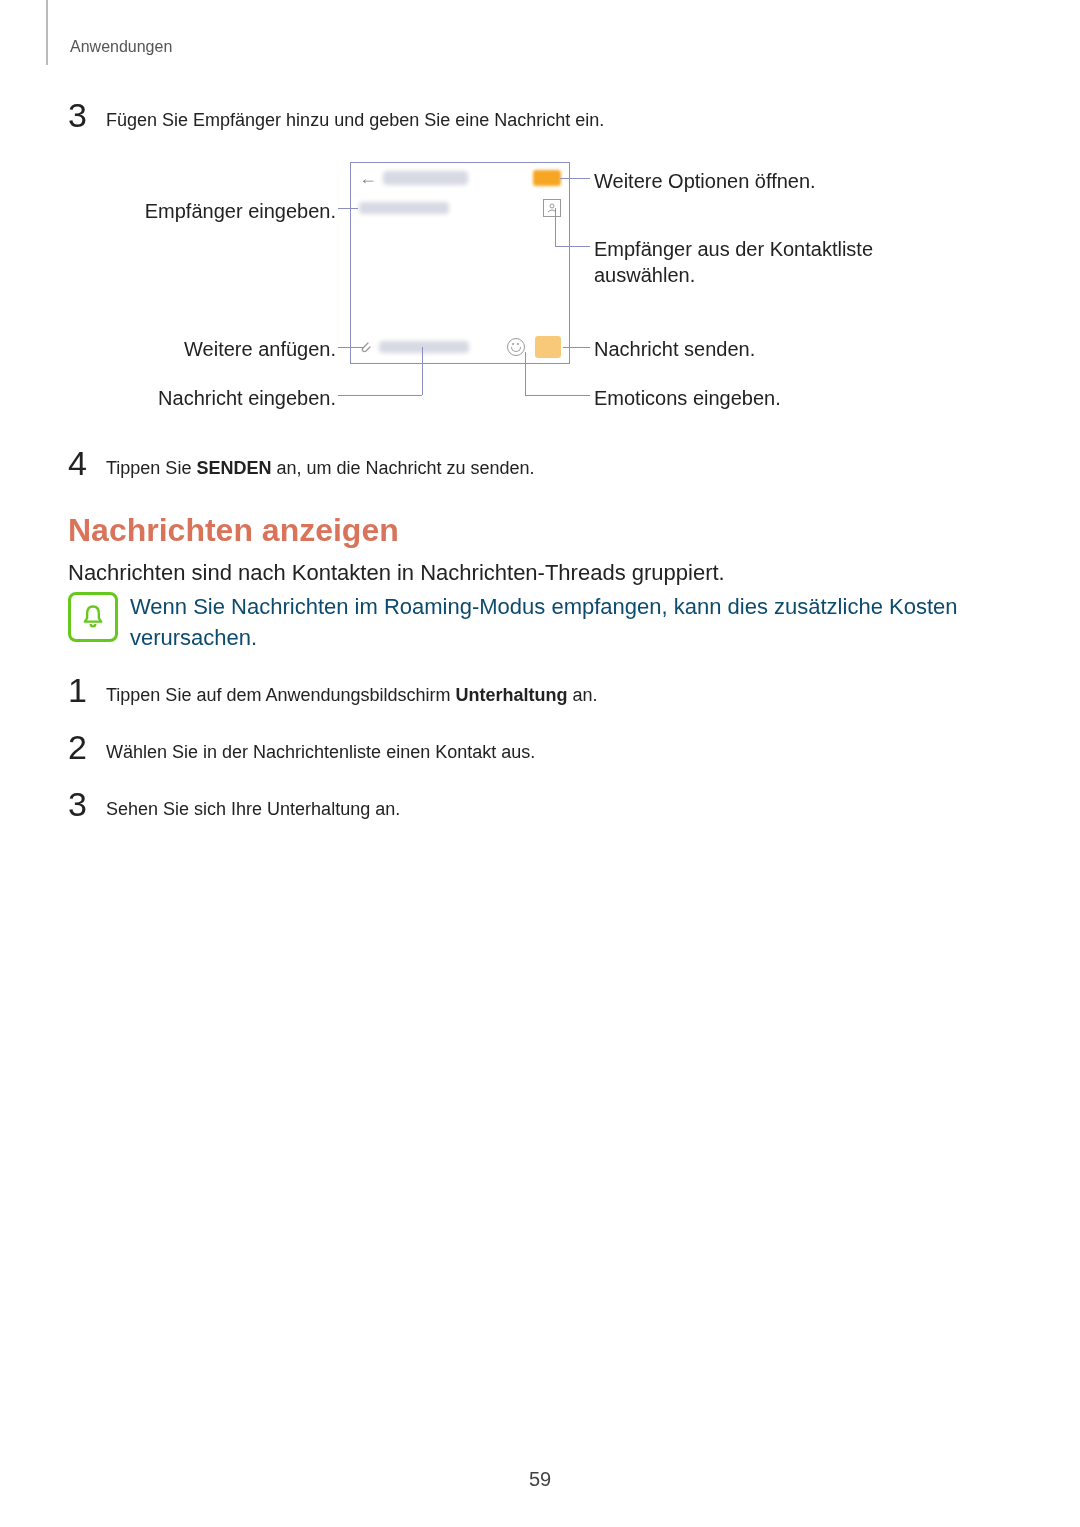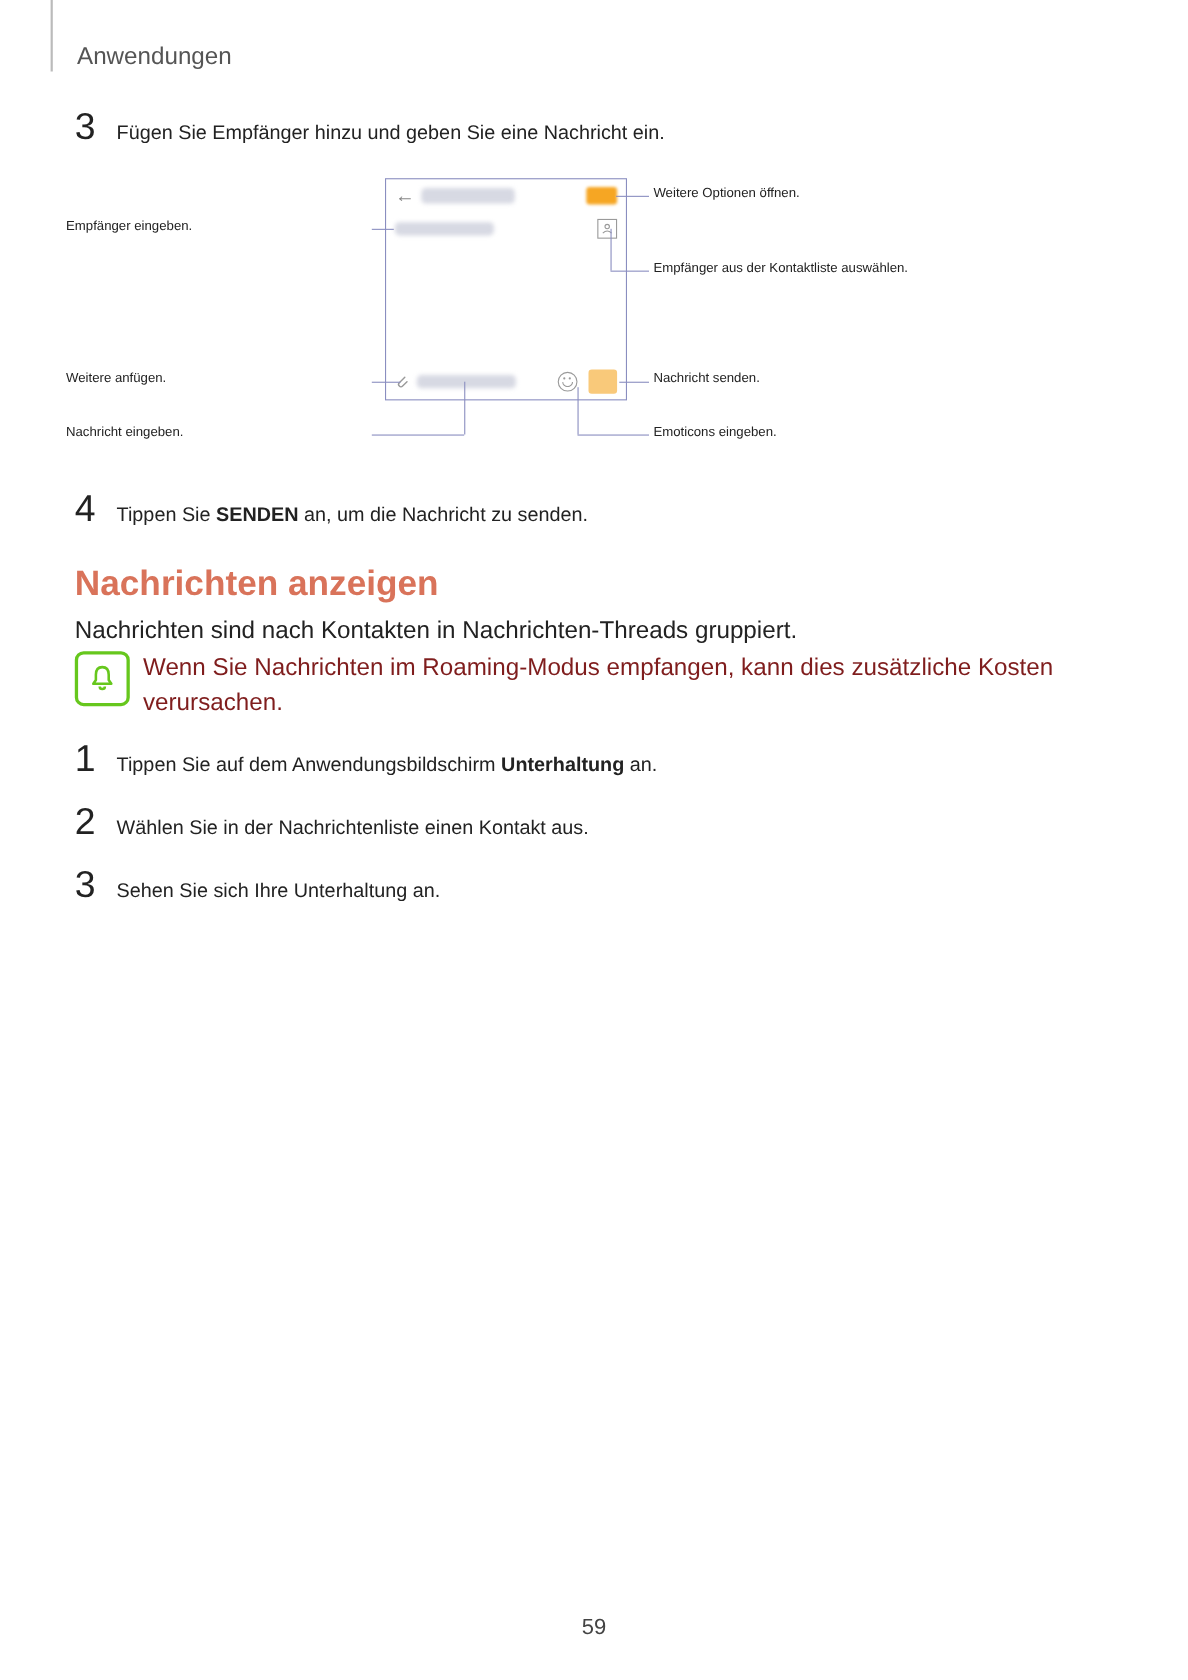--- a/index.html
+++ b/index.html
@@ -20,21 +20,21 @@
     left: 46px;
     top: 0;
     width: 2px;
     height: 65px;
     background: #bbb;
   }
   .header-text {
     position: absolute;
     left: 70px;
     top: 38px;
-    font-size: 22px;
+    font-size: 16px;
     color: #555;
   }
   .step-num {
     position: absolute;
     left: 68px;
     font-size: 34px;
     color: #222;
     font-weight: 400;
   }
   .step-body {
@@ -74,21 +74,21 @@
     border-radius: 8px;
     display: flex;
     align-items: center;
     justify-content: center;
   }
   .note-text {
     position: absolute;
     left: 62px;
     right: 0;
     font-size: 22px;
-    color: #7f1d1d;
+    color: #0c4a6e;
     line-height: 1.4;
   }
   .page-num {
     position: absolute;
     bottom: 36px;
     width: 1080px;
     text-align: center;
     font-size: 20px;
     color: #444;
     margin-top: 32px;
@@ -228,25 +228,25 @@
     height: 1px;
     background: #8a8ec0;
   }
   .vline {
     position: absolute;
     width: 1px;
     background: #8a8ec0;
   }
   .callout {
     position: absolute;
-    font-size: 12px;
+    font-size: 20px;
     color: #222;
     line-height: 1.3;
   }
-  .callout.left { text-align: left; }
+  .callout.left { text-align: right; }
 </style>
 </head>
 <body>
 
 <div class="page">
   <div class="header-rule"></div>
   <div class="header-text">Anwendungen</div>
 
   <div class="step-num" style="top:96px">3</div>
   <div class="step-body" style="top:108px">Fügen Sie Empfänger hinzu und geben Sie eine Nachricht ein.</div>

